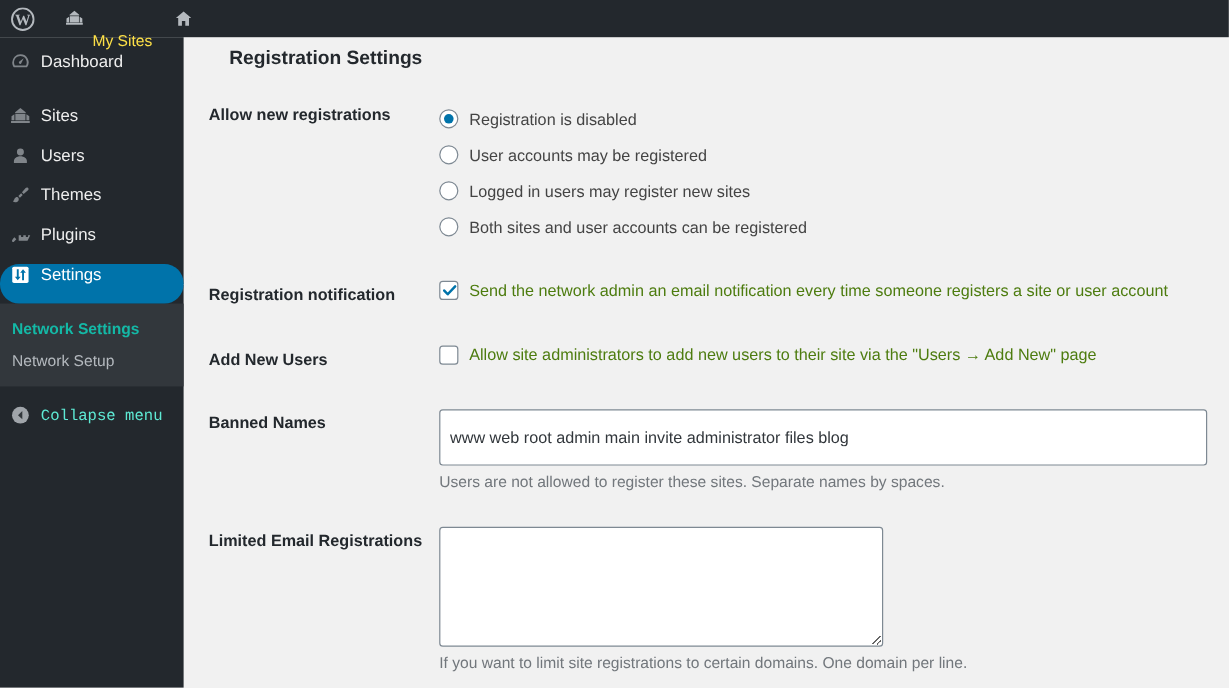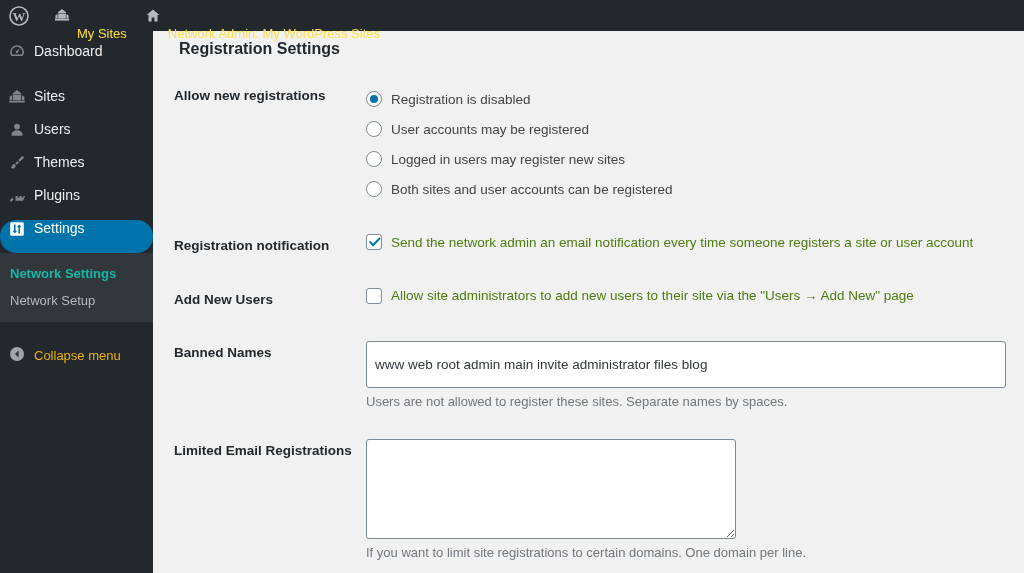--- a/index.html
+++ b/index.html
@@ -70,38 +70,39 @@
   }
   .submenu { background: #32373c; padding: 7px 0 8px 0; }
   .submenu-item {
     padding: 6px 0 6px 10px;
     font-size: 13px;
     color: #b4b9be;
     white-space: nowrap;
   }
   .submenu-item.current { color: #14b8a6; font-weight: bold; }
   .collapse {
-    display: flex; align-items: flex-end;
+    display: flex; align-items: center;
     height: 34px; margin-top: 7px;
     padding-left: 8px;
-    color: #eab308;
+    color: #5eead4;
     font-size: 13px;
+    font-family: Liberation Mono, monospace;
   }
   .collapse .m-ico { width: 26px; min-width: 26px; display: flex; align-items: center; }
 
   
   #content {
     position: absolute; top: 31px; left: 153px;
     width: 871px; height: 542px;
     background: #f1f1f1;
     overflow: hidden;
   }
   #page-title {
     margin: 0;
-    padding: 9px 0 0 26px;
+    padding: 9px 0 0 38px;
     font-size: 16px;
     font-weight: bold;
     color: #23282d;
   }
 
   table.form-table {
     border-collapse: collapse;
     margin-top: 11px;
     width: 1000px;
   }
@@ -216,21 +217,20 @@
     </span>
     <span class="ab-label">My Sites</span>
   </div>
 
   <div class="ab-item">
     <span class="ab-ico">
       <svg width="16" height="16" viewBox="0 0 16 16" fill="#b4b9be">
         <path d="M8 1.6L14.4 7h-1.9v6.4H9.4v-4H6.6v4H3.5V7H1.6z"></path>
       </svg>
     </span>
-    <span class="ab-label">Network Admin: My WordPress Sites</span>
   </div>
 </div>
 
 <div id="sidebar">
   <div class="menu-gap"></div>
 
   <div class="menu-item">
     <span class="m-ico">
       <svg width="18" height="18" viewBox="0 0 18 18" fill="#a0a5aa">
         <path d="M9 2.2A6.8 6.8 0 002.2 9c0 1.5.5 2.9 1.3 4h11A6.75 6.75 0 009 2.2zm0 1.5c2.9 0 5.3 2.4 5.3 5.3 0 .9-.2 1.7-.6 2.5H4.3A5.2 5.2 0 013.7 9c0-2.9 2.4-5.3 5.3-5.3z"></path>

